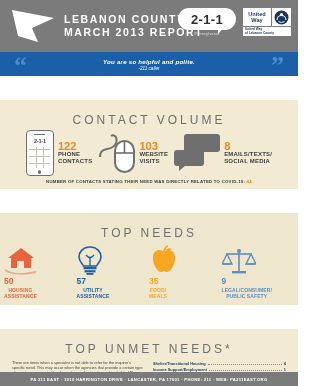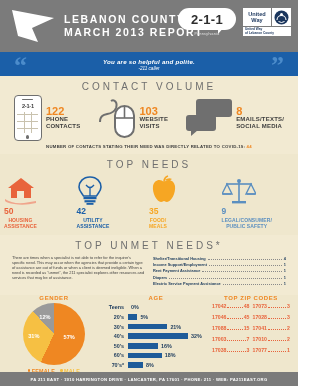--- a/index.html
+++ b/index.html
@@ -79,27 +79,27 @@
   .quote-text{text-align:center;color:#ffffff;}
   .quote-text .qt{
     font-size:6.2px;font-weight:bold;font-style:italic;letter-spacing:.2px;
   }
   .quote-text .qa{font-size:4.6px;font-style:italic;margin-top:1px;}
 
   
   .band{background:#f2ead2;}
   .band-light{background:#efe7cd;}
   .sec-title{
-    text-align:center;color:#6f6f6f;font-size:10px;letter-spacing:3px;
-    padding-top:5px;padding-bottom:2px;
+    text-align:center;color:#6f6f6f;font-size:12px;letter-spacing:3px;
+    padding-top:13px;padding-bottom:2px;margin-top:24px;
   }
 
   
   .cv-row{
-    display:flex;align-items:center;justify-content:center;gap:18px;
+    display:flex;align-items:center;justify-content:center;gap:6px;
     padding:1px 6px 0 6px;
   }
   .cv-item{display:flex;align-items:center;gap:4px;}
   .cv-num{color:#ef8722;font-size:11px;font-weight:bold;line-height:10px;}
   .cv-lab{
     color:#3d3d3d;font-size:6px;font-weight:bold;line-height:7.5px;letter-spacing:.2px;
   }
   .phone-icon{
     width:26px;height:44px;border:1.6px solid #6f6f6f;border-radius:4px;
     background:#fff;position:relative;
@@ -369,21 +369,21 @@
         <div class="need-ico">
           <svg width="26" height="30" viewBox="0 0 26 30">
             <path d="M13 2 C6 2 2 7 2 12 C2 16 5 18 6.5 21 L19.5 21 C21 18 24 16 24 12 C24 7 20 2 13 2 Z" fill="none" stroke="#1b5fa8" stroke-width="1.6"></path>
             <path d="M9 10 Q13 15 17 10" fill="none" stroke="#1b5fa8" stroke-width="1.3"></path>
             <line x1="13" y1="13" x2="13" y2="21" stroke="#1b5fa8" stroke-width="1.3"></line>
             <rect x="6.5" y="22" width="13" height="2.2" fill="#1b5fa8"></rect>
             <rect x="7.5" y="25.2" width="11" height="2.2" fill="#1b5fa8"></rect>
             <rect x="9.5" y="28" width="7" height="1.8" fill="#1b5fa8"></rect>
           </svg>
         </div>
-        <div class="need-num c-blue">42</div>
+        <div class="need-num c-blue">57</div>
         <div class="need-lab c-blue">
           <div>UTILITY</div>
           <div>ASSISTANCE</div>
         </div>
       </div>
 
       <div class="need">
         <div class="need-ico">
           <svg width="30" height="30" viewBox="0 0 30 30">
             <path d="M15 7 C11 3 5 5 4 11 C3 18 8 27 12 27 C14 27 14 26 15 26 C16 26 16 27 18 27 C22 27 27 18 26 11 C25 5 19 3 15 7 Z" fill="#f6a623"></path>

